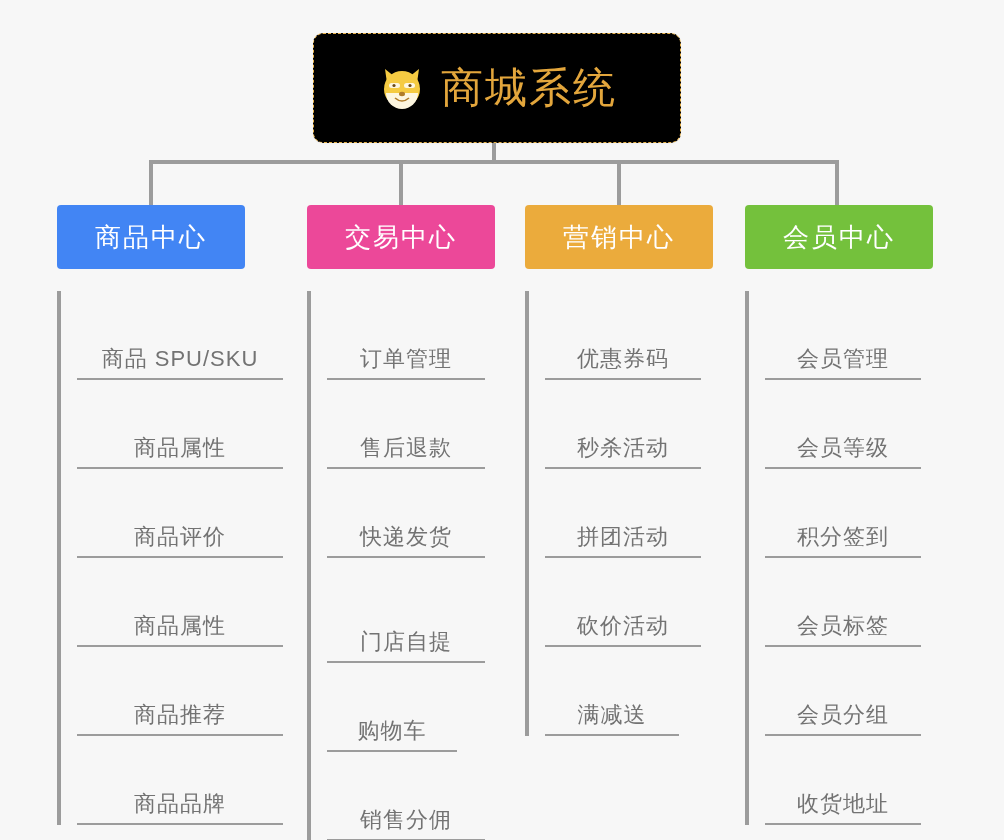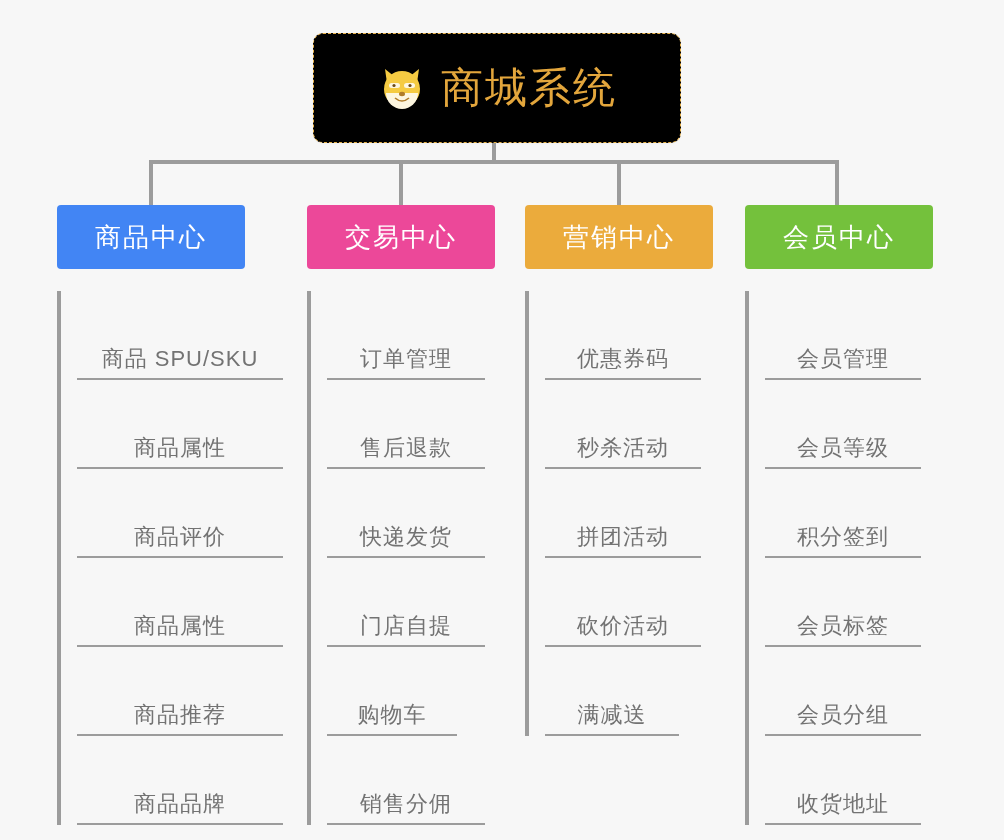--- a/index.html
+++ b/index.html
@@ -154,21 +154,21 @@
 </div>
 
 <div class="column" id="col-1">
   <div class="cat-header" style="background: #ec4899;">
     <span>交易中心</span>
   </div>
   <div class="leaf-list" style="border-left-color: rgb(156, 156, 156);">
     <div class="leaf-item" style="border-bottom-color: rgb(156, 156, 156);">订单管理</div>
     <div class="leaf-item" style="border-bottom-color: rgb(156, 156, 156);">售后退款</div>
     <div class="leaf-item" style="border-bottom-color: rgb(156, 156, 156);">快递发货</div>
-    <div class="leaf-item" style="border-bottom-color: rgb(156, 156, 156);">门店自提</div>
+    <div class="leaf-item" style="border-bottom-color: rgb(156, 156, 156); margin-top: 16px;">门店自提</div>
     <div class="leaf-item short" style="border-bottom-color: rgb(156, 156, 156);">购物车</div>
     <div class="leaf-item" style="border-bottom-color: rgb(156, 156, 156);">销售分佣</div>
   </div>
 </div>
 
 <div class="column" id="col-2">
   <div class="cat-header" style="background: rgb(235, 171, 60);">
     <span>营销中心</span>
   </div>
   <div class="leaf-list" style="border-left-color: rgb(156, 156, 156);">

